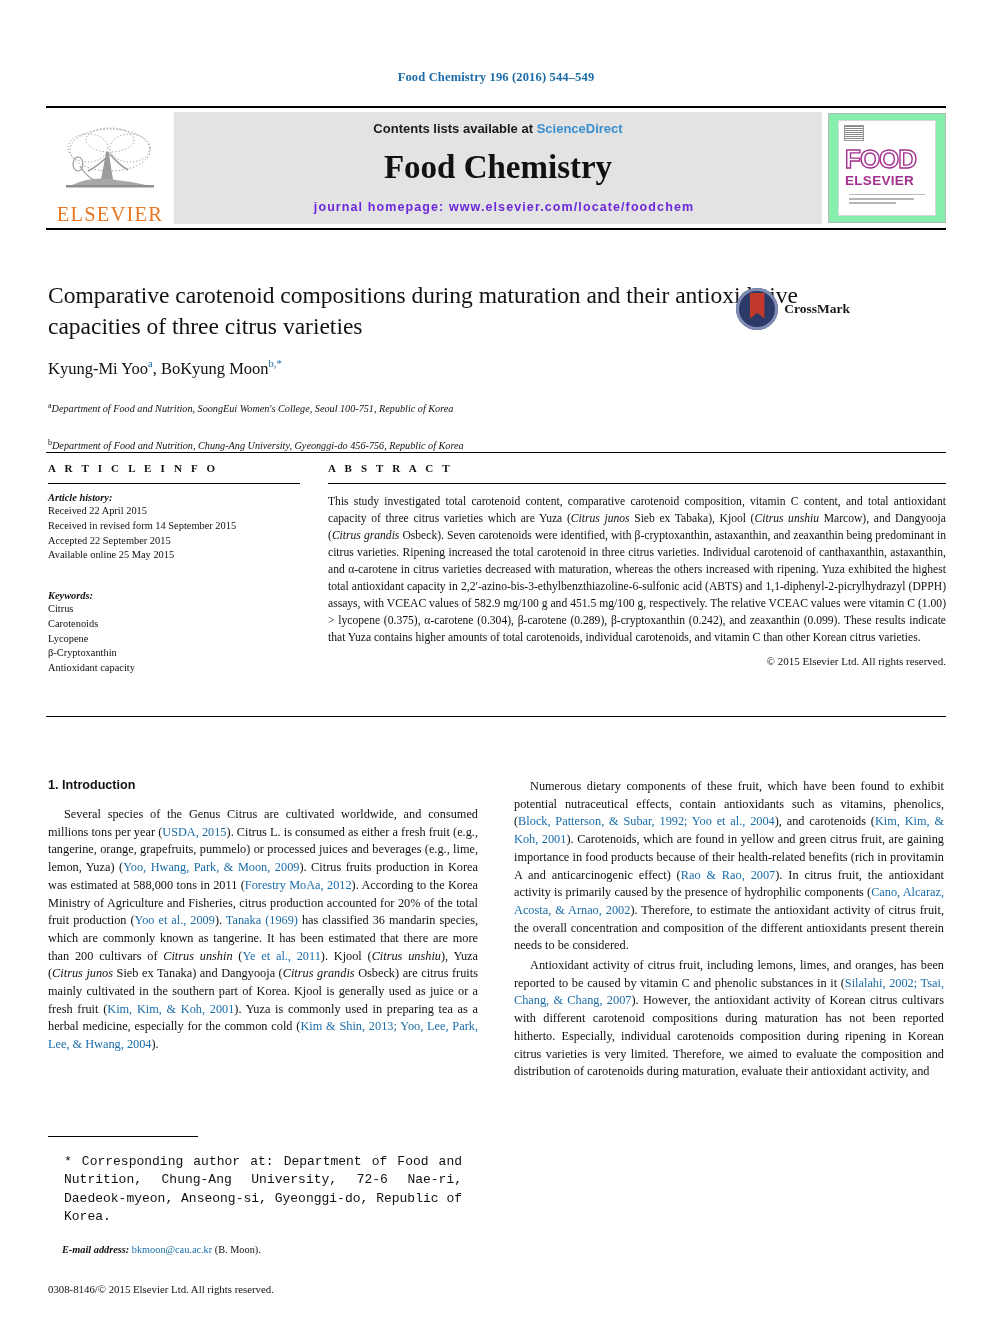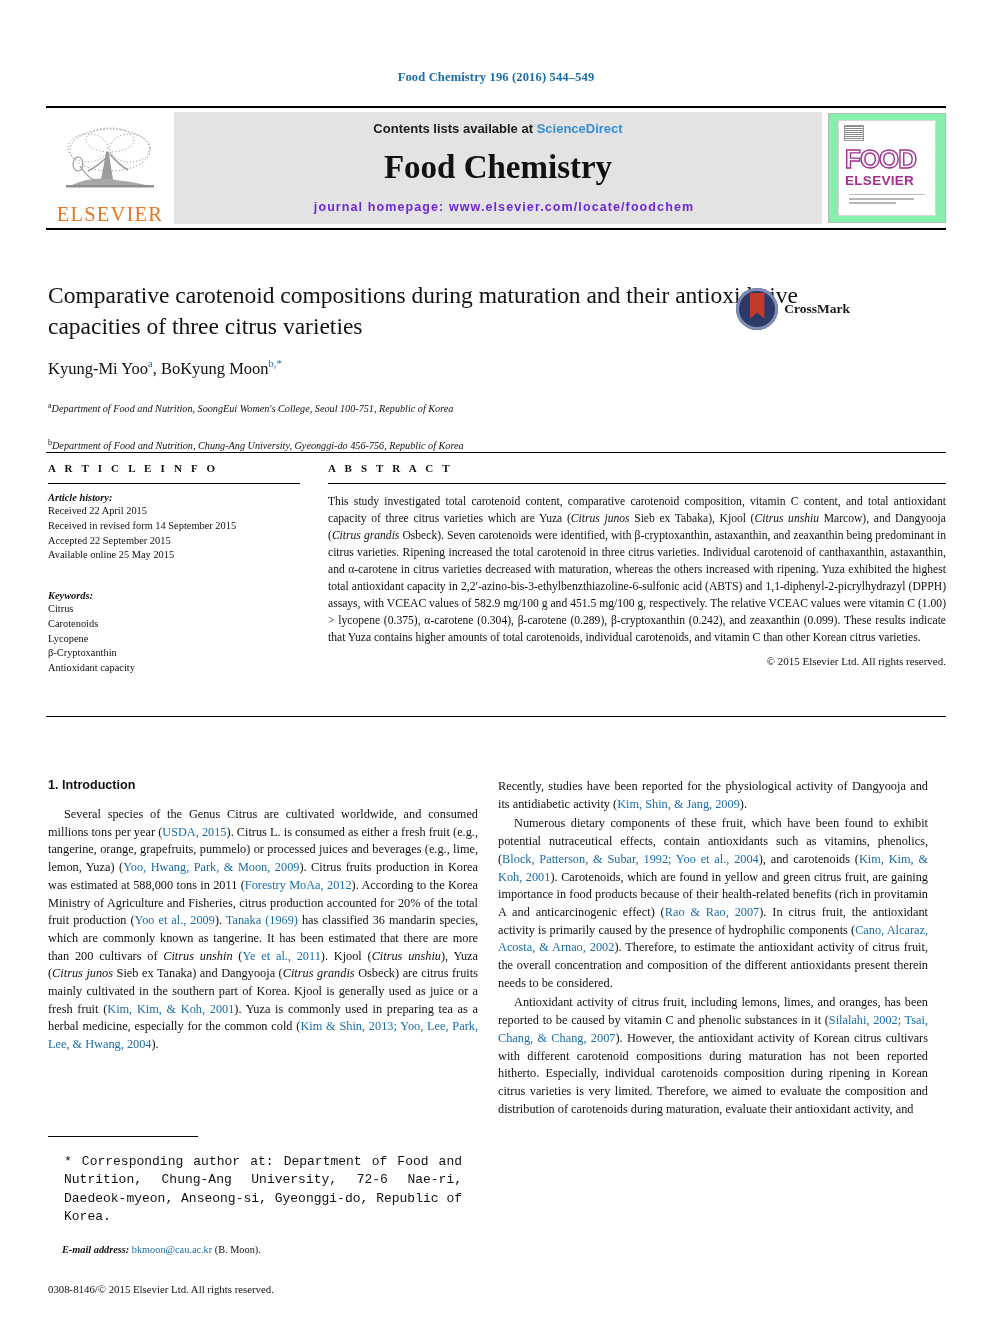--- a/index.html
+++ b/index.html
@@ -250,21 +250,21 @@
     margin-top: 9px;
     color: #111;
   }
 
   
   .body-cols {
     position: absolute;
     top: 778px; left: 48px;
     width: 898px;
     display: flex;
-    gap: 20px;
+    gap: 36px;
   }
   .col { width: 430px; position: relative; }
   .col-right { width: 430px; }
   .h2 {
     font-family: "Liberation Sans", sans-serif;
     font-size: 12.6px;
     font-weight: bold;
     color: #111;
     margin: 0 0 14px 0;
   }
@@ -421,21 +421,20 @@
   </div>
 
   <div class="body-cols">
 
     <div class="col">
       <h2 class="h2">1. Introduction</h2>
       <p class="para"><span>Several species of the Genus Citrus are cultivated worldwide, and consumed millions tons per year (</span><span class="cite">USDA, 2015</span><span>). Citrus L. is consumed as either a fresh fruit (e.g., tangerine, orange, grapefruits, pummelo) or processed juices and beverages (e.g., lime, lemon, Yuza) (</span><span class="cite">Yoo, Hwang, Park, &amp; Moon, 2009</span><span>). Citrus fruits production in Korea was estimated at 588,000 tons in 2011 (</span><span class="cite">Forestry MoAa, 2012</span><span>). According to the Korea Ministry of Agriculture and Fisheries, citrus production accounted for 20% of the total fruit production (</span><span class="cite">Yoo et al., 2009</span><span>). </span><span class="cite">Tanaka (1969)</span><span> has classified 36 mandarin species, which are commonly known as tangerine. It has been estimated that there are more than 200 cultivars of </span><i>Citrus unshin</i><span> (</span><span class="cite">Ye et al., 2011</span><span>). Kjool (</span><i>Citrus unshiu</i><span>), Yuza (</span><i>Citrus junos</i><span> Sieb ex Tanaka) and Dangyooja (</span><i>Citrus grandis</i><span> Osbeck) are citrus fruits mainly cultivated in the southern part of Korea. Kjool is generally used as juice or a fresh fruit (</span><span class="cite">Kim, Kim, &amp; Koh, 2001</span><span>). Yuza is commonly used in preparing tea as a herbal medicine, especially for the common cold (</span><span class="cite">Kim &amp; Shin, 2013; Yoo, Lee, Park, Lee, &amp; Hwang, 2004</span><span>).</span></p>
     </div>
 
     <div class="col col-right">
-      <p class="para noindent"><span>Recently, studies have been reported for the physiological activity of Dangyooja and its antidiabetic activity (</span><span class="cite">Kim, Shin, &amp; Jang, 2009</span><span>).</span></p>
       <p class="para"><span>Numerous dietary components of these fruit, which have been found to exhibit potential nutraceutical effects, contain antioxidants such as vitamins, phenolics, (</span><span class="cite">Block, Patterson, &amp; Subar, 1992; Yoo et al., 2004</span><span>), and carotenoids (</span><span class="cite">Kim, Kim, &amp; Koh, 2001</span><span>). Carotenoids, which are found in yellow and green citrus fruit, are gaining importance in food products because of their health-related benefits (rich in provitamin A and anticarcinogenic effect) (</span><span class="cite">Rao &amp; Rao, 2007</span><span>). In citrus fruit, the antioxidant activity is primarily caused by the presence of hydrophilic components (</span><span class="cite">Cano, Alcaraz, Acosta, &amp; Arnao, 2002</span><span>). Therefore, to estimate the antioxidant activity of citrus fruit, the overall concentration and composition of the different antioxidants present therein needs to be considered.</span></p>
       <p class="para"><span>Antioxidant activity of citrus fruit, including lemons, limes, and oranges, has been reported to be caused by vitamin C and phenolic substances in it (</span><span class="cite">Silalahi, 2002; Tsai, Chang, &amp; Chang, 2007</span><span>). However, the antioxidant activity of Korean citrus cultivars with different carotenoid compositions during maturation has not been reported hitherto. Especially, individual carotenoids composition during ripening in Korean citrus varieties is very limited. Therefore, we aimed to evaluate the composition and distribution of carotenoids during maturation, evaluate their antioxidant activity, and</span></p>
     </div>
   </div>
 
   <div class="footnote-wrap">
     <div class="footnote-rule"></div>
     <p class="footnote">* Corresponding author at: Department of Food and Nutrition, Chung-Ang University, 72-6 Nae-ri, Daedeok-myeon, Anseong-si, Gyeonggi-do, Republic of Korea.</p>
     <p class="footnote-email"><i>E-mail address:</i> <span class="cite">bkmoon@cau.ac.kr</span><span> (B. Moon).</span></p>
     <div class="doi-block">

